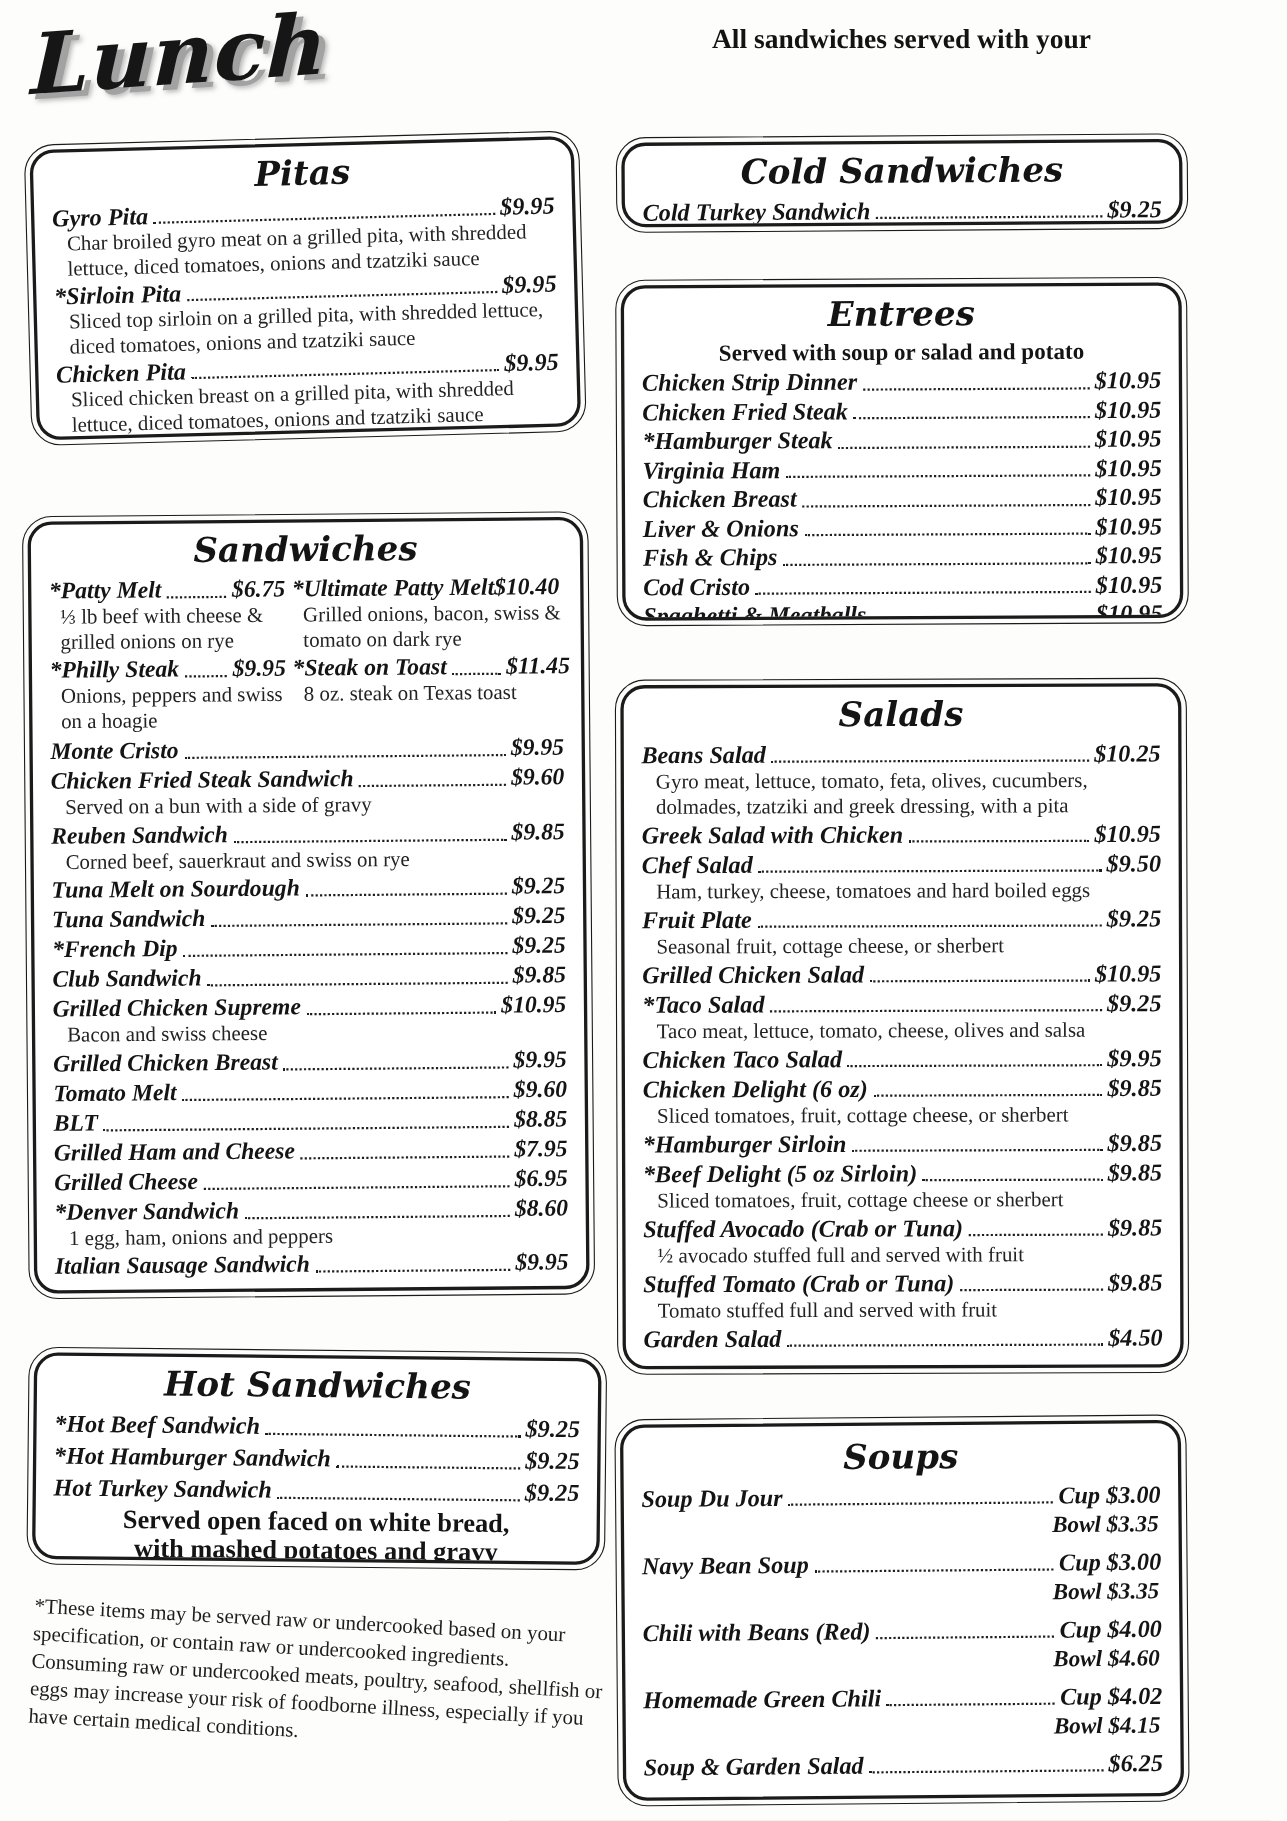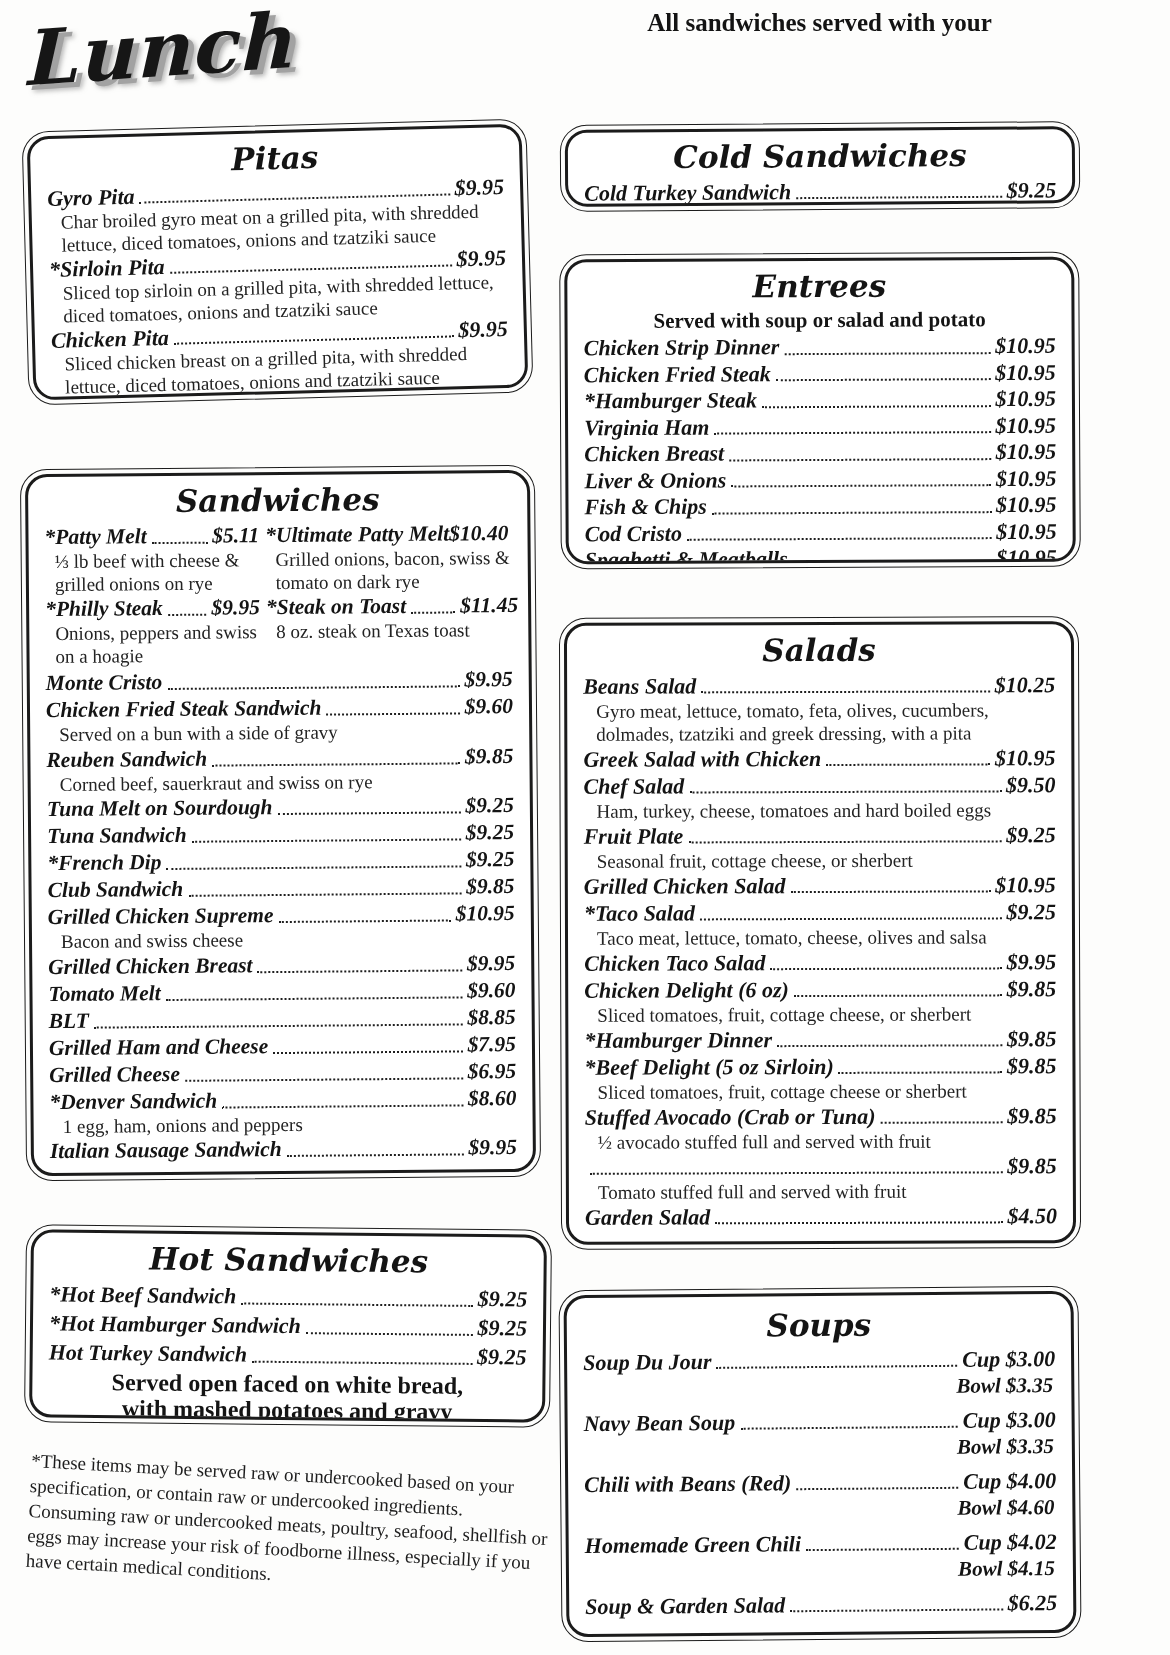--- a/index.html
+++ b/index.html
@@ -9,21 +9,21 @@
     overflow:hidden; margin:0 auto;
   }
   
   .logo {
     position:absolute; left:30px; top:14px; font-family:"DejaVu Serif",serif;
     font-size:76px; font-weight:700; font-style:italic; letter-spacing:1px;
     transform:rotate(-4deg) skewX(-6deg); transform-origin:left top;
     color:#161616; text-shadow:6px 5px 0 #a2a2a2, 8px 7px 5px rgba(120,120,120,.55);
   }
   .hdr-note {
-    position:absolute; left:562px; top:8px; width:515px; text-align:center;
+    position:absolute; left:562px; top:22px; width:515px; text-align:center;
     font-weight:700; font-size:25px; line-height:30px; color:#131313;
   }
   
   .box {
     position:absolute; box-sizing:border-box; background:#fff;
     border:3px solid #1b1b1b; border-radius:22px;
     outline:1.6px solid #1b1b1b; outline-offset:4px;
     padding:8px 16px 10px; overflow:hidden;
   }
   .box h2 {
@@ -105,21 +105,21 @@
   </section>
 
   <section class="box sand">
     <h2>Sandwiches</h2>
 
     <div class="pairs">
       <div class="cell">
         <div class="row">
           <span class="nm">*Patty Melt</span>
           <span class="dots"></span>
-          <span class="pr">$5.11</span>
+          <span class="pr">$6.75</span>
         </div>
         <div class="desc">⅓ lb beef with cheese &amp; grilled onions on rye</div>
       </div>
       <div class="cell">
         <div class="row">
           <span class="nm">*Ultimate Patty Melt</span>
           <span class="dots nodots"></span>
           <span class="pr">$10.40</span>
         </div>
         <div class="desc">Grilled onions, bacon, swiss &amp; tomato on dark rye</div>
@@ -346,37 +346,38 @@
       <span class="dots"></span>
       <span class="pr">$9.95</span>
     </div>
     <div class="row">
       <span class="nm">Chicken Delight (6 oz)</span>
       <span class="dots"></span>
       <span class="pr">$9.85</span>
     </div>
     <div class="desc">Sliced tomatoes, fruit, cottage cheese, or sherbert</div>
     <div class="row">
-      <span class="nm">*Hamburger Dinner</span>
+      <span class="nm">*Hamburger Sirloin</span>
       <span class="dots"></span>
       <span class="pr">$9.85</span>
     </div>
     <div class="row">
       <span class="nm">*Beef Delight (5 oz Sirloin)</span>
       <span class="dots"></span>
       <span class="pr">$9.85</span>
     </div>
     <div class="desc">Sliced tomatoes, fruit, cottage cheese or sherbert</div>
     <div class="row">
       <span class="nm">Stuffed Avocado (Crab or Tuna)</span>
       <span class="dots"></span>
       <span class="pr">$9.85</span>
     </div>
     <div class="desc">½ avocado stuffed full and served with fruit</div>
     <div class="row">
+      <span class="nm">Stuffed Tomato (Crab or Tuna)</span>
       <span class="dots"></span>
       <span class="pr">$9.85</span>
     </div>
     <div class="desc">Tomato stuffed full and served with fruit</div>
     <div class="row">
       <span class="nm">Garden Salad</span>
       <span class="dots"></span>
       <span class="pr">$4.50</span>
     </div>
   </section>

